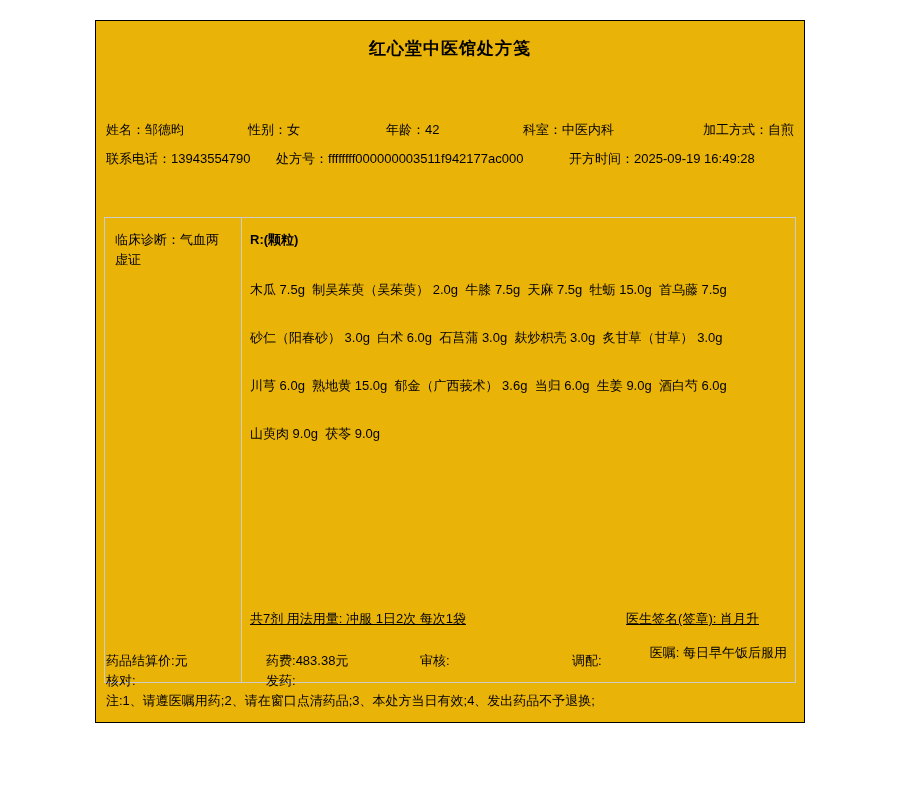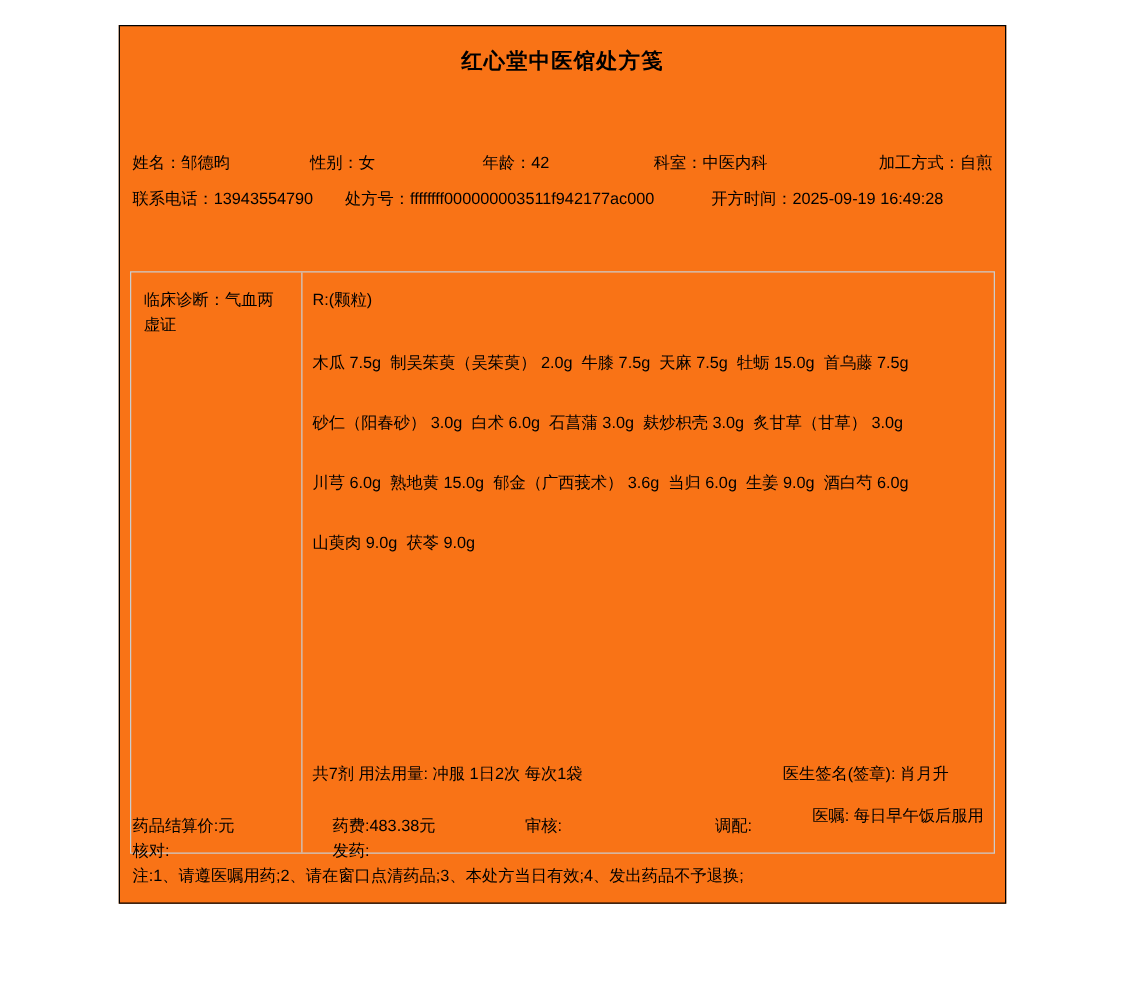--- a/index.html
+++ b/index.html
@@ -7,21 +7,21 @@
   body {
     font-family: "Liberation Sans", "DejaVu Sans", sans-serif;
     color:#000000;
     position:relative;
     font-size:13px;
   }
   .sheet {
     position:absolute; left:95px; top:20px;
     width:710px; height:703px;
     border:1px solid #000000;
-    background:#f97316;
+    background:#eab308;
   }
   .title {
     position:absolute; top:16px; left:0; right:0;
     text-align:center;
     font-size:17px; font-weight:bold;
     letter-spacing:1px;
   }
   .info-row { position:absolute; left:10px; right:10px; display:flex; height:22px; align-items:center; }
   .info-row1 { top:98px; }
   .info-row2 { top:127px; }
@@ -44,25 +44,25 @@
     width:137px;
     border-right:1px solid #cccccc;
     padding:12px 10px;
     line-height:20px;
   }
   .rx-cell {
     flex:1;
     padding:13px 8px 20px 8px;
     display:flex; flex-direction:column;
   }
-  .rx-header { line-height:17px; }
+  .rx-header { line-height:17px;font-weight:bold; }
   .herbs { margin-top:18px; }
   .herb-line { height:48px; display:flex; align-items:center; white-space:pre; }
   .usage-block { margin-top:auto; }
-  .usage-row { display:flex; align-items:flex-start; line-height:18px; }
+  .usage-row { display:flex; align-items:flex-start; line-height:18px;text-decoration:underline; }
   .usage-left { white-space:pre; }
   .sign { margin-left:auto; margin-right:28px; white-space:pre; }
   .advice-row { line-height:18px; margin-top:16px; white-space:pre;text-align:right; }
 
   .footer-row { position:absolute; left:10px; right:10px; display:grid; grid-template-columns:143px 137px 135px 1fr; height:20px; align-items:center;gap:17px; }
   .footer-row1 { top:630px; }
   .footer-row2 { top:650px; }
   .footer-note { position:absolute; left:10px; right:10px; top:670px; height:20px; display:flex; align-items:center; }
   .lv { white-space:pre; }
 </style>

